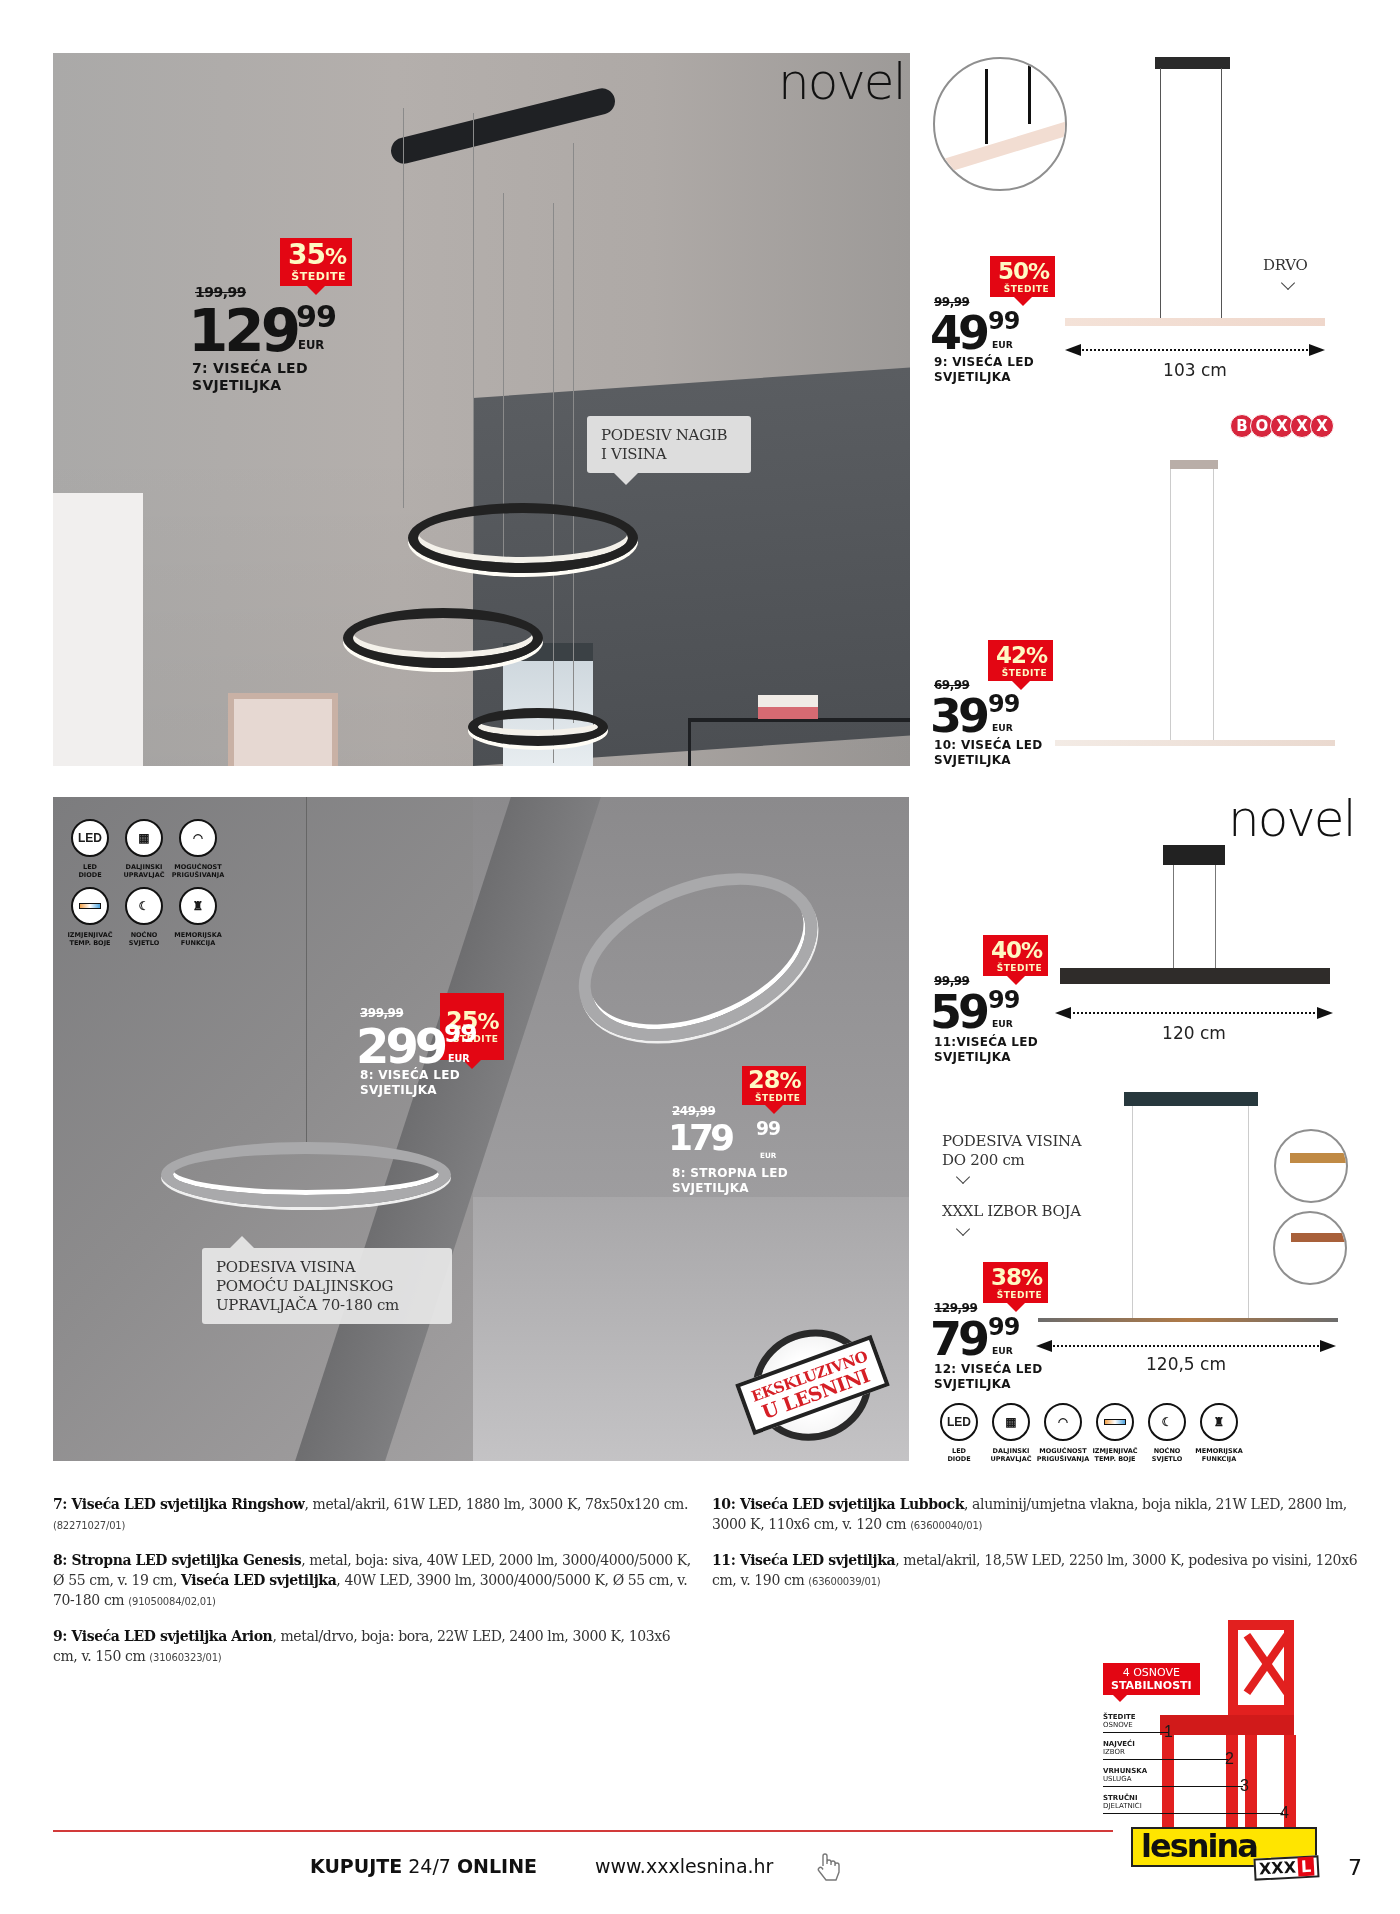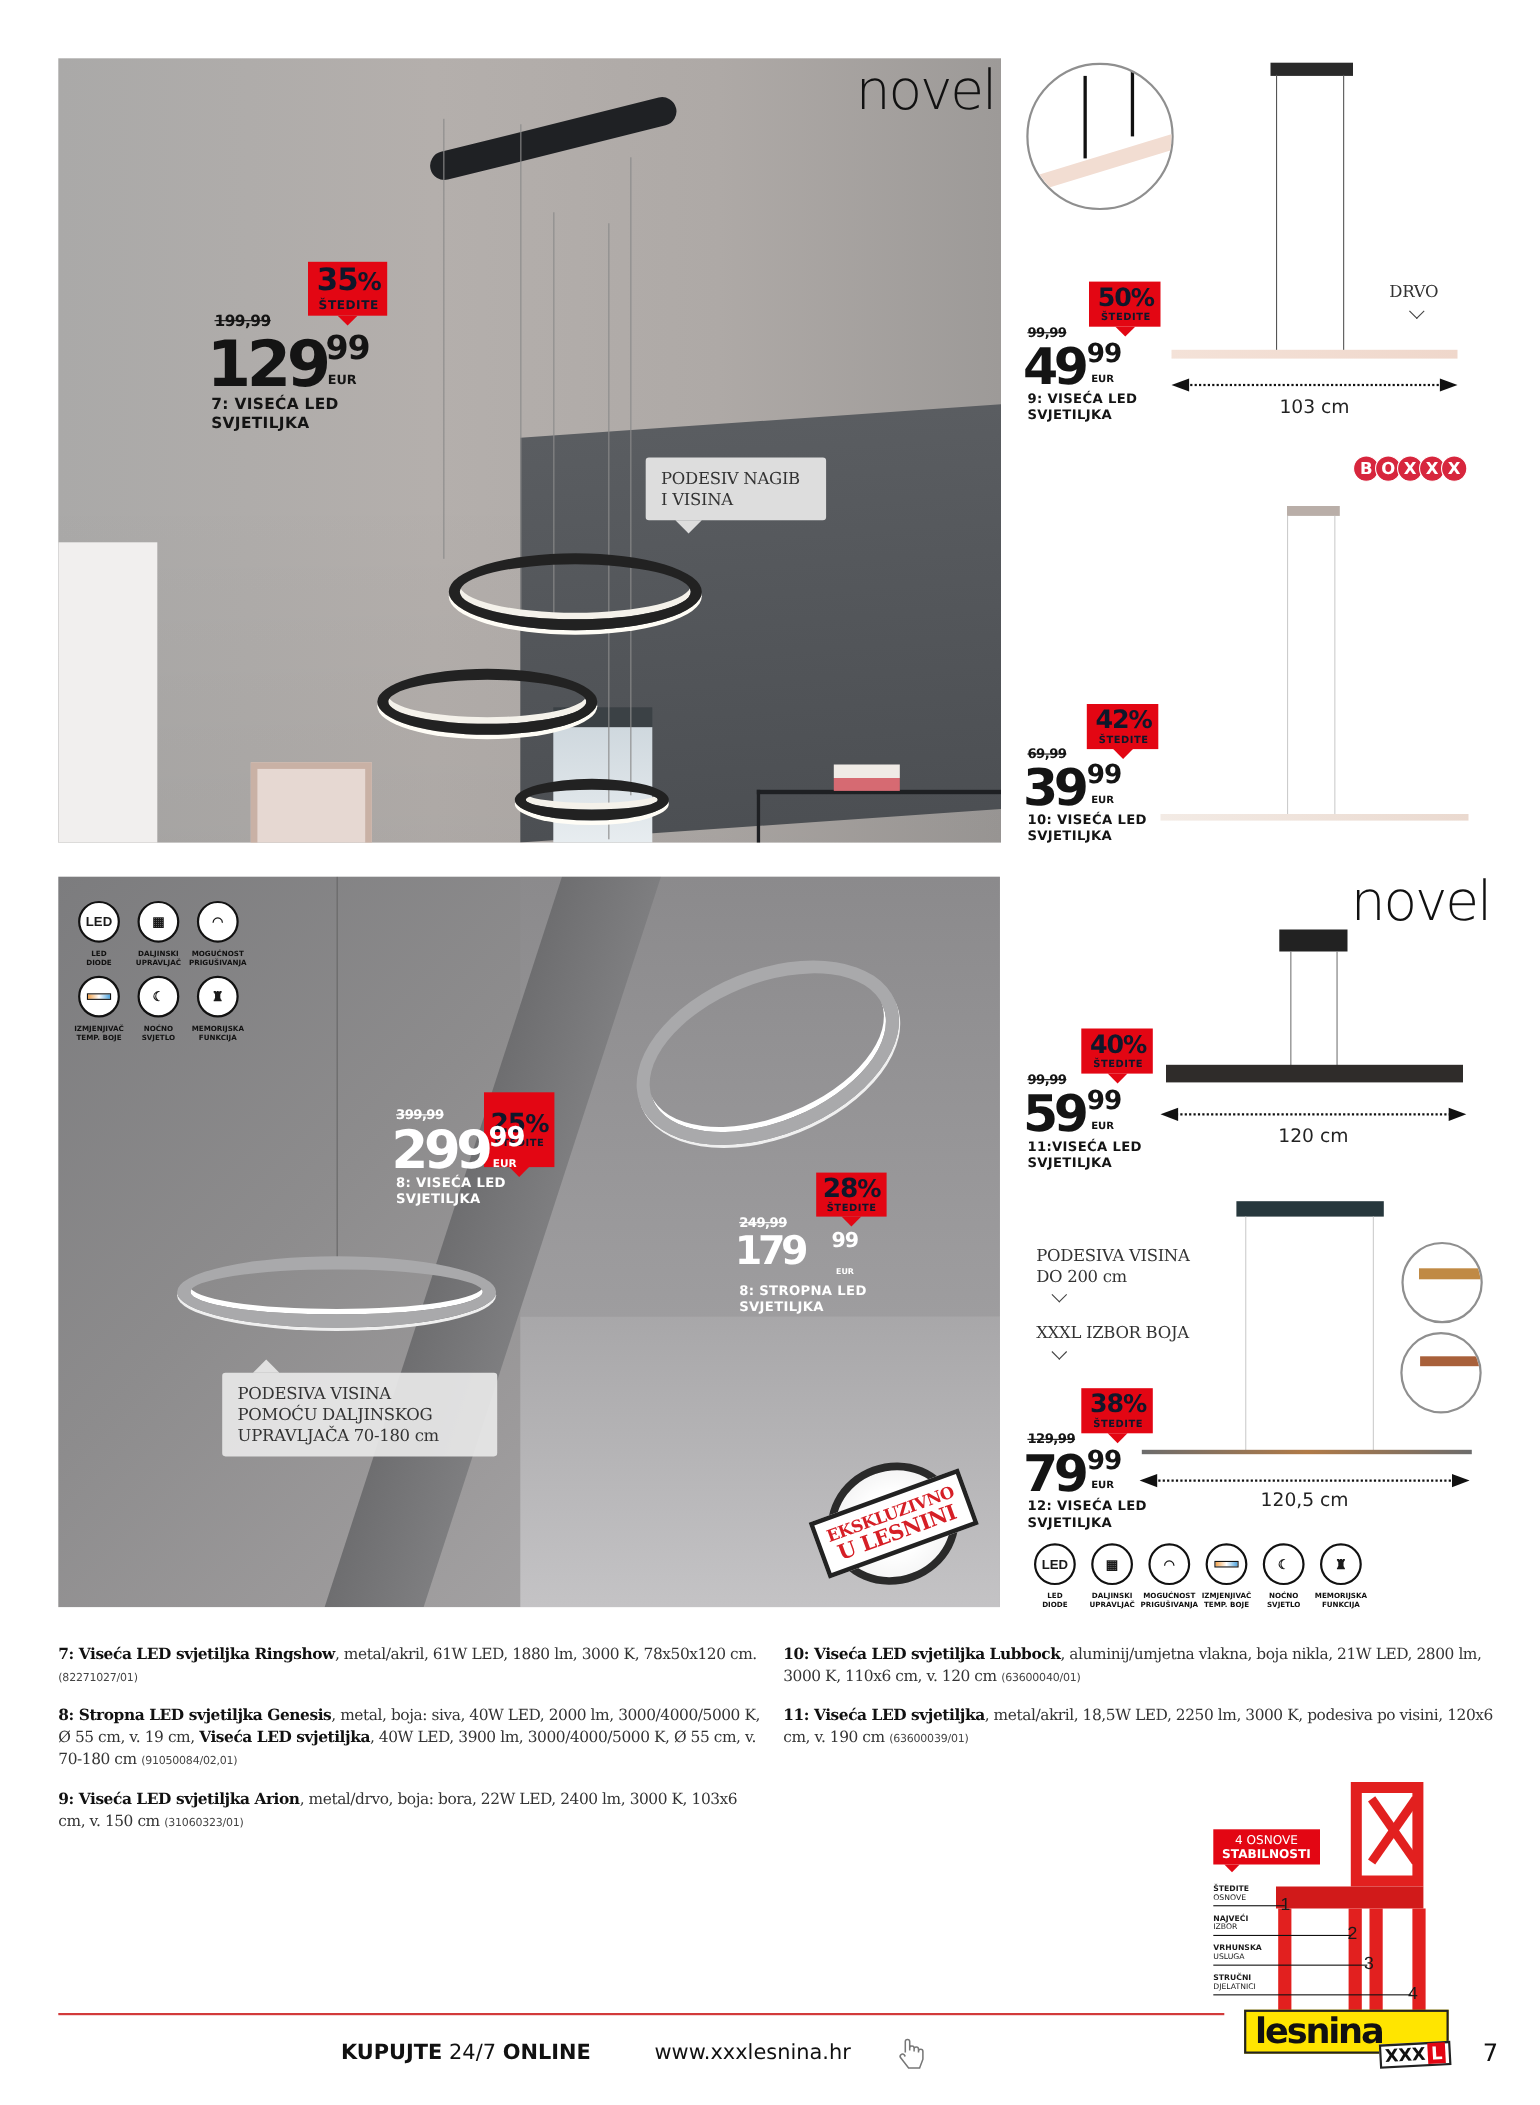--- a/index.html
+++ b/index.html
@@ -72,21 +72,21 @@
     position: absolute; left: 350px; top: 0; width: 90px; height: 664px;
     background: linear-gradient(90deg, #6e6e70, #7e7e80);
     transform: skewX(-18deg);
   }
   .ring2 {
     position: absolute; border-radius: 50%;
     border: 12px solid #a9a9ab;
     box-shadow: inset 0 -5px 0 #ffffff, 0 3px 0 #efefef;
   }
   .badge {
-    position: absolute; background: #e30613; color: #0f172a; text-align: center;
+    position: absolute; background: #e30613; color: #fef9c3; text-align: right;
     padding: 3px 6px 3px 8px;
   }
   .badge .pct { font-family: "DejaVu Sans", sans-serif; font-weight: bold; font-size: 28px; line-height: 28px; letter-spacing: -1px; }
   .badge .pct small { font-size: 22px; }
   .badge .save { font-family: "DejaVu Sans", sans-serif; font-weight: bold; font-size: 11px; line-height: 12px; letter-spacing: 0.5px; }
   .badge::after {
     content: ""; position: absolute; left: 50%; bottom: -9px; margin-left: -9px;
     border-left: 9px solid transparent; border-right: 9px solid transparent;
     border-top: 9px solid #e30613;
   }

